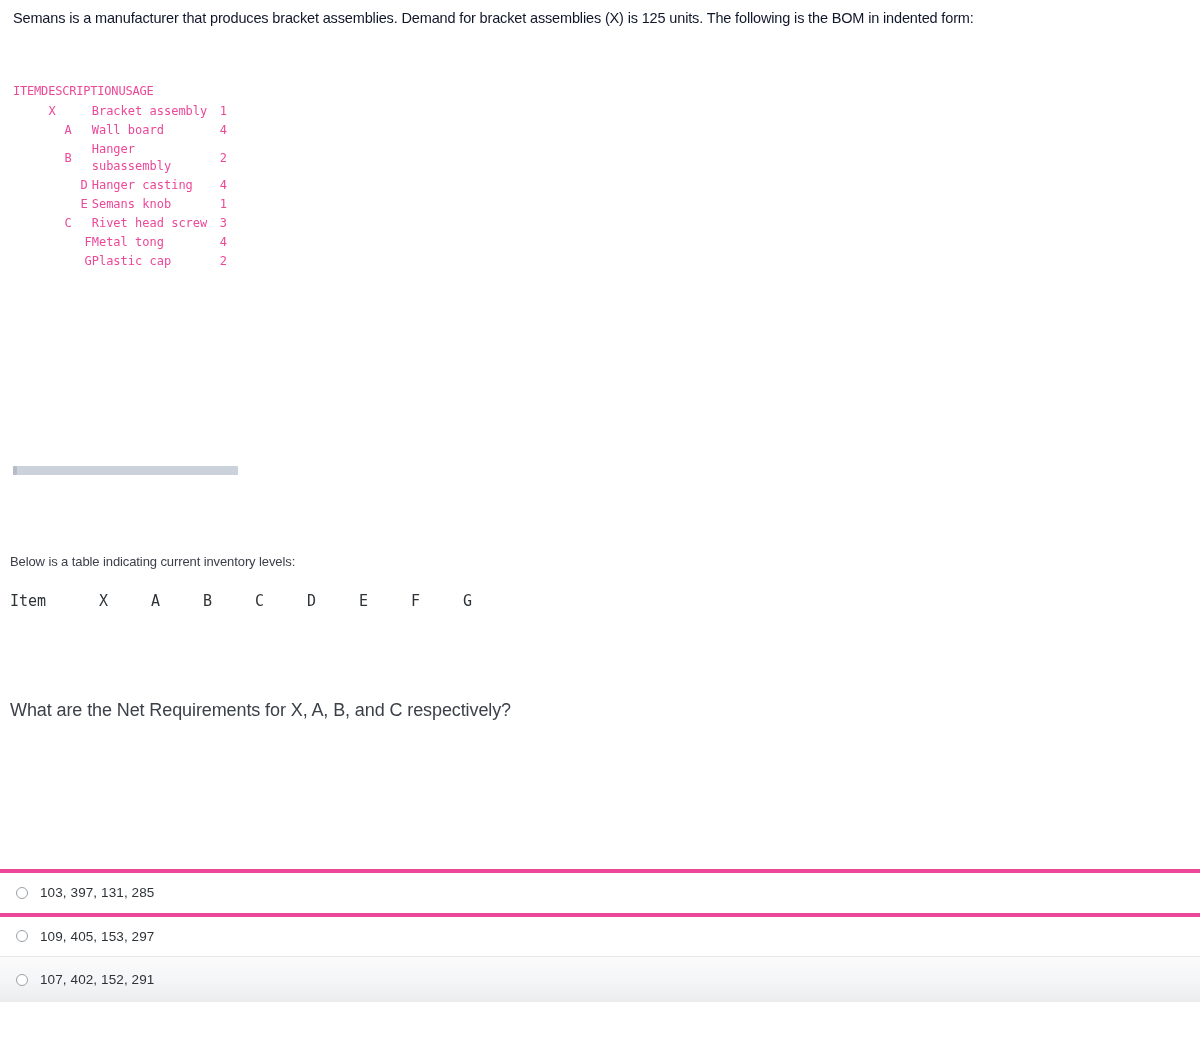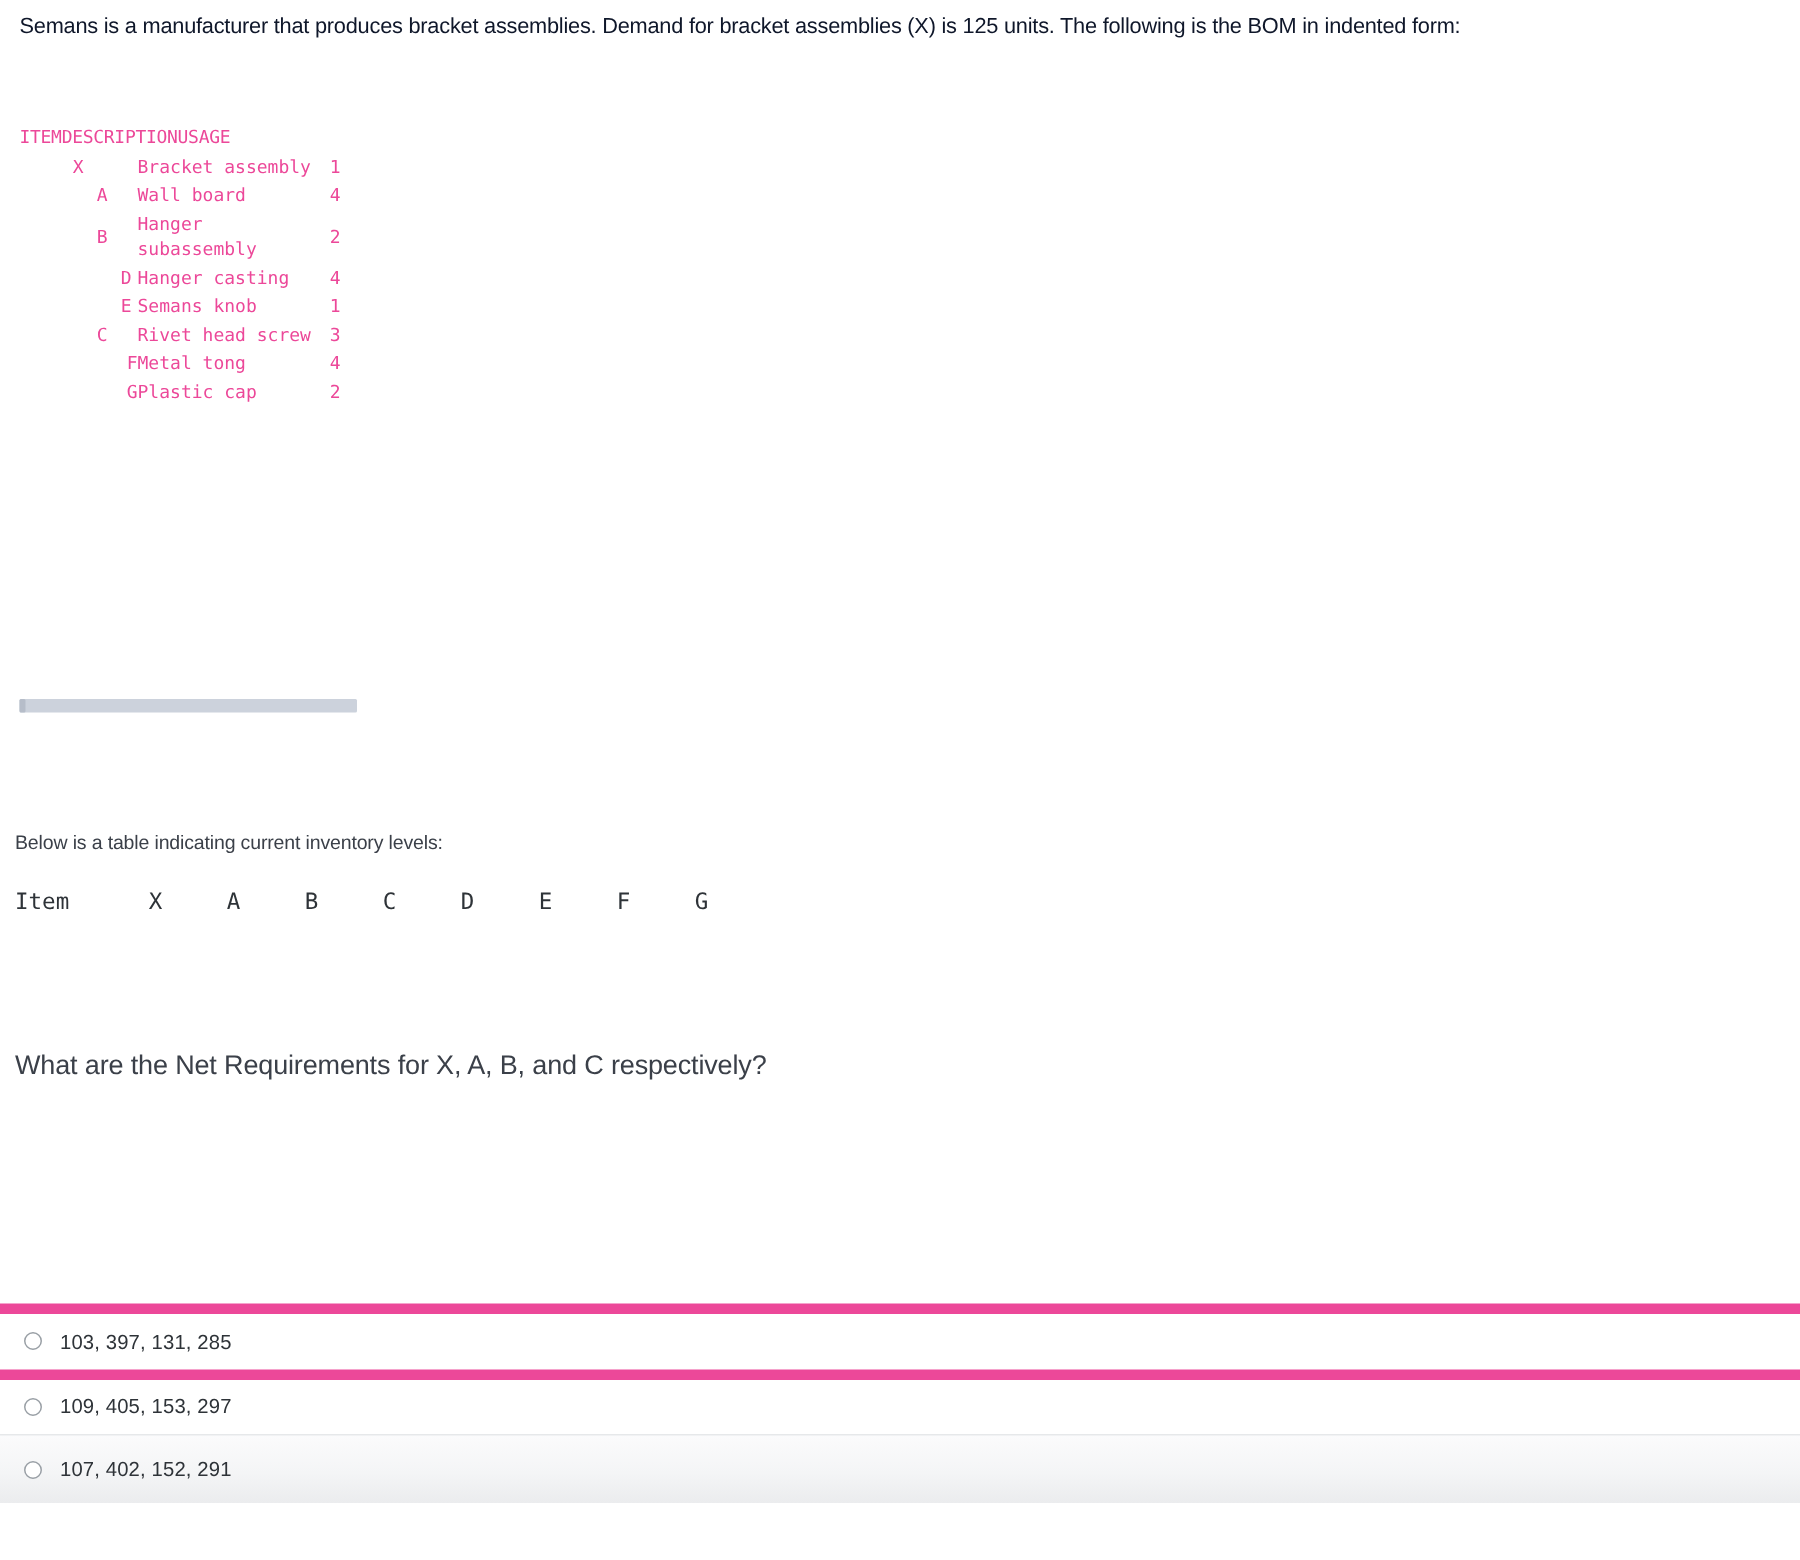--- a/index.html
+++ b/index.html
@@ -133,21 +133,21 @@
   
   .options {
     position: absolute;
     left: 0;
     top: 869px;
     width: 1200px;
   }
   .option-row {
     position: relative;
     height: 43.5px;
-    border-top: 7px solid #ec4899;
+    border-top: 4px solid #ec4899;
     display: flex;
     align-items: center;
     box-sizing: border-box;
     background: #ffffff;
   }
   .option-row.last {
     border-top: 1px solid #e6e8ea;
     background: linear-gradient(to bottom, #fbfbfc 0%, #f4f5f6 55%, #ebecee 100%);
     height: 46px;
   }

